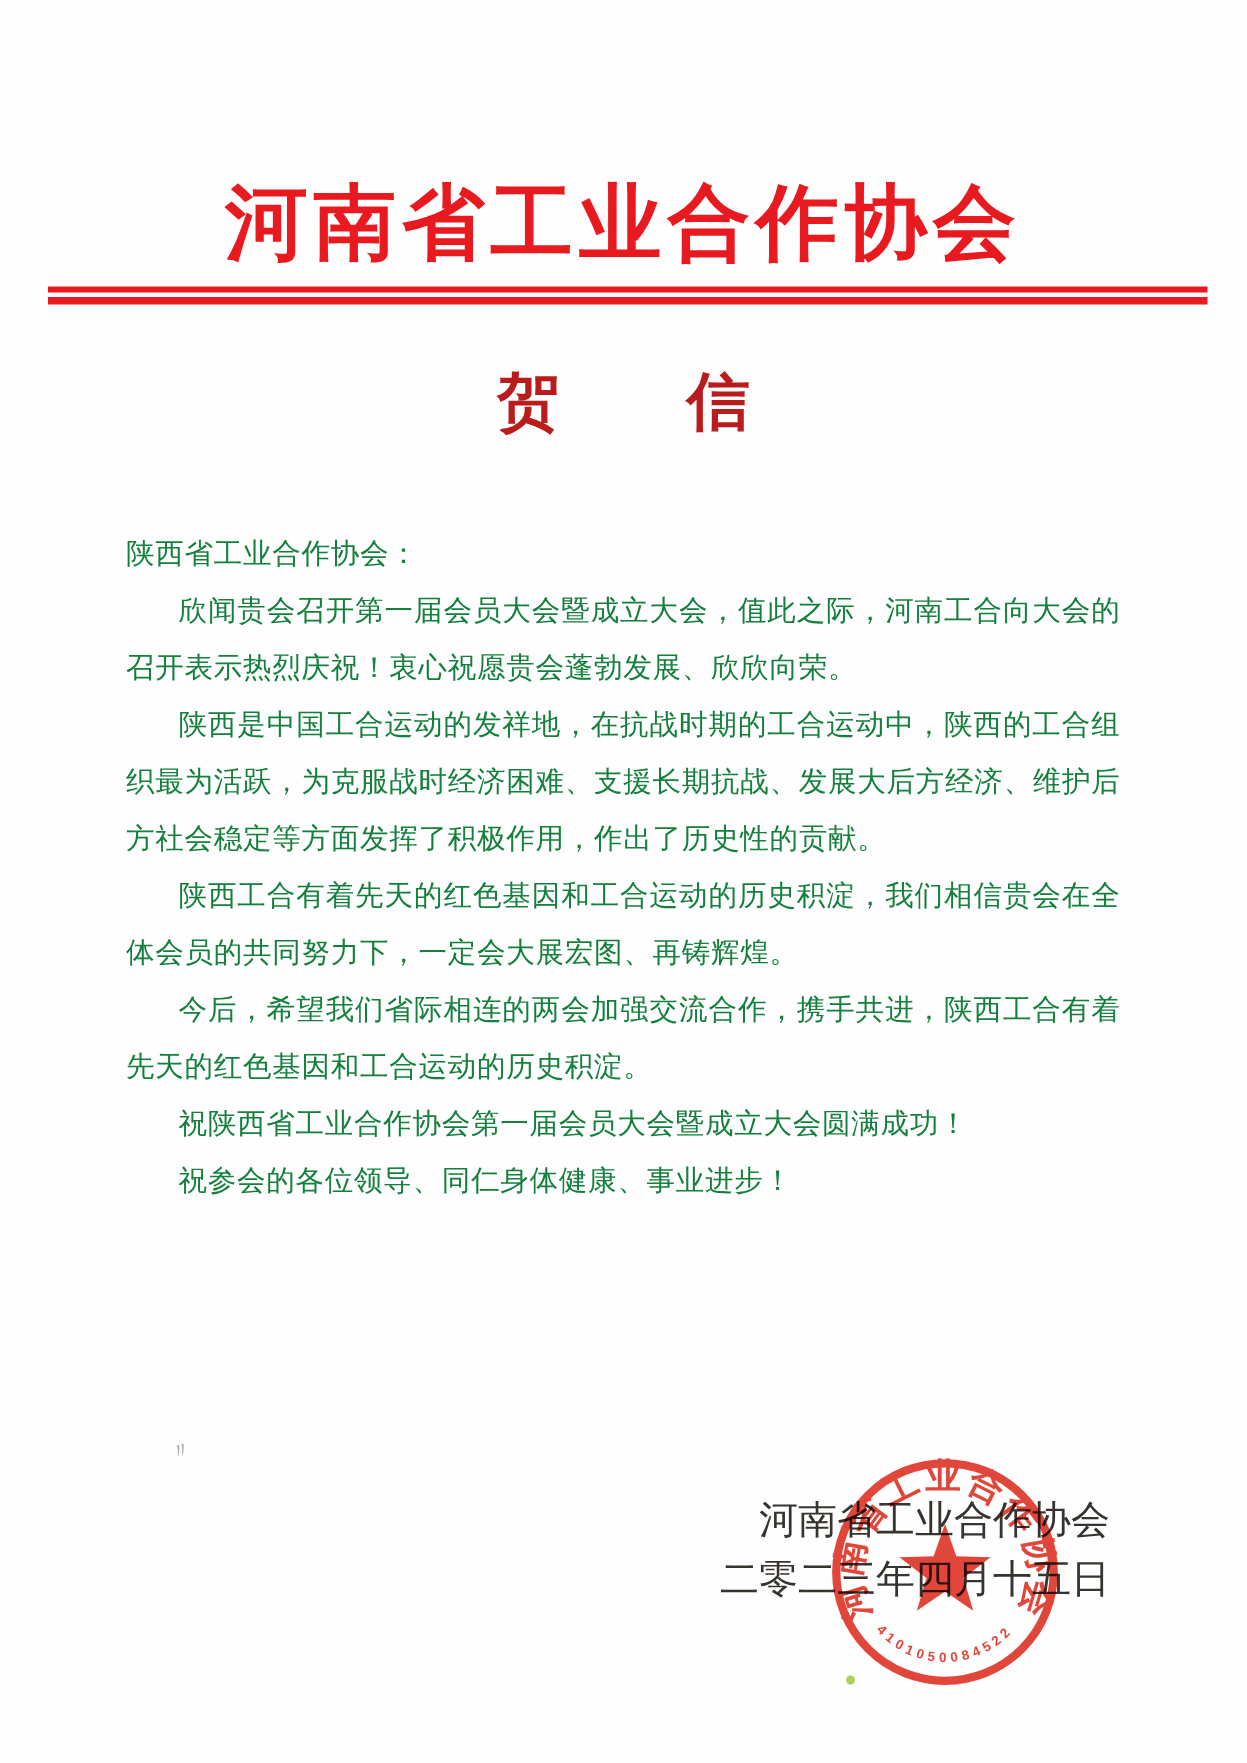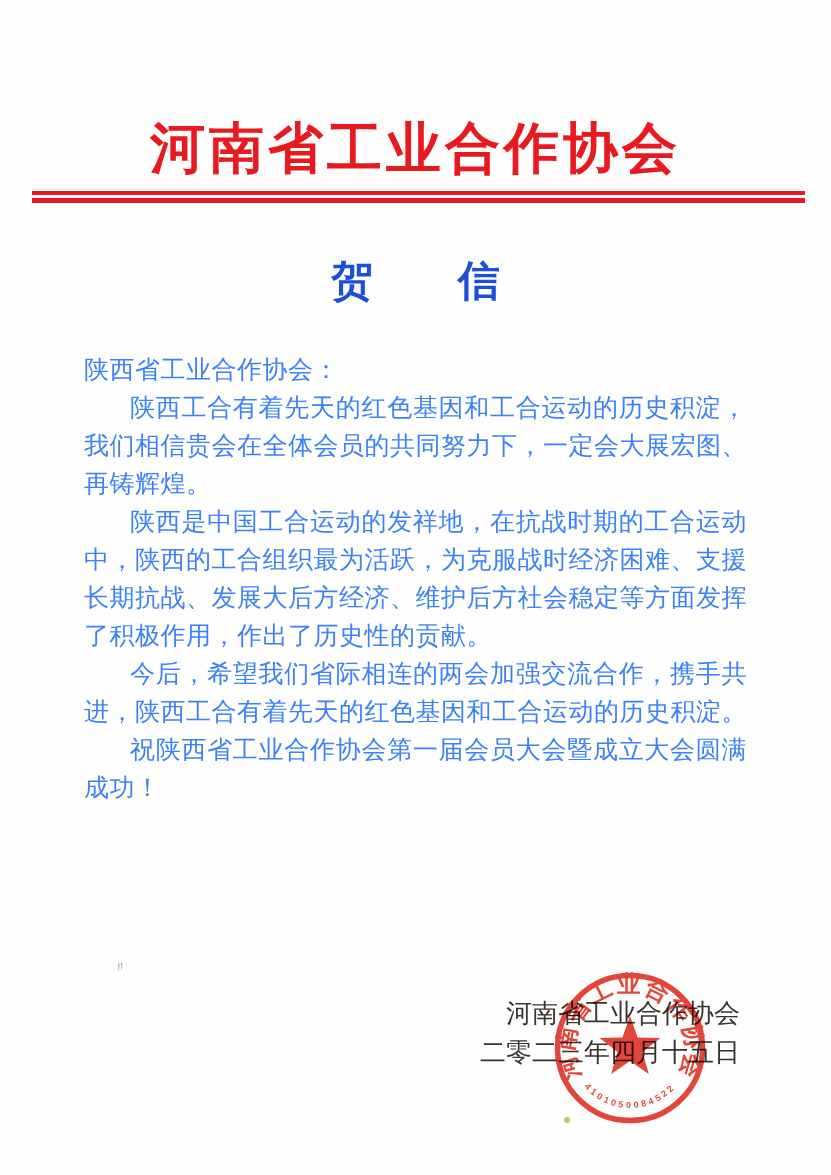--- a/index.html
+++ b/index.html
@@ -24,35 +24,35 @@
   }
   .double-rule {
     position: absolute; top: 151px; left: 32px; width: 773px;
     height: 3px;
     border-top: 4px solid #e8191f;
     border-bottom: 5px solid #e8191f;
   }
 
   
   .letter-title {
-    position: absolute; top: 216px; left: 0; right: 0;
+    position: absolute; top: 204px; left: 0; right: 0;
     text-align: center;
     font-size: 42px; line-height: 50px;
     font-weight: 700;
-    color: #1d4ed8;
+    color: #b91c1c;
     margin: 0;
   }
   .letter-title span + span { margin-left: 74px; }
 
   
   .letter-body {
     position: absolute; top: 311px; left: 84px; width: 663px;
-    font-size: 25px; line-height: 38px;
+    font-size: 19px; line-height: 38px;
     letter-spacing: 0.5px;
-    color: #3b82f6;
+    color: #15803d;
   }
   .letter-body p { margin: 0; text-align: justify; text-justify: inter-ideograph; }
   .letter-body p.para { text-indent: 1.84em; }
 
   
   .signature {
     position: absolute; top: 954px; right: 91px;
     text-align: right;
     font-size: 26px; line-height: 39px;
     letter-spacing: 0px;
@@ -89,24 +89,26 @@
 
   <div class="double-rule"></div>
 
   <h2 class="letter-title">
     <span>贺</span>
     <span>信</span>
   </h2>
 
   <main class="letter-body">
     <p class="salutation">陕西省工业合作协会：</p>
+    <p class="para">欣闻贵会召开第一届会员大会暨成立大会，值此之际，河南工合向大会的召开表示热烈庆祝！衷心祝愿贵会蓬勃发展、欣欣向荣。</p>
+    <p class="para">陕西是中国工合运动的发祥地，在抗战时期的工合运动中，陕西的工合组织最为活跃，为克服战时经济困难、支援长期抗战、发展大后方经济、维护后方社会稳定等方面发挥了积极作用，作出了历史性的贡献。</p>
     <p class="para">陕西工合有着先天的红色基因和工合运动的历史积淀，我们相信贵会在全体会员的共同努力下，一定会大展宏图、再铸辉煌。</p>
-    <p class="para">陕西是中国工合运动的发祥地，在抗战时期的工合运动中，陕西的工合组织最为活跃，为克服战时经济困难、支援长期抗战、发展大后方经济、维护后方社会稳定等方面发挥了积极作用，作出了历史性的贡献。</p>
     <p class="para">今后，希望我们省际相连的两会加强交流合作，携手共进，陕西工合有着先天的红色基因和工合运动的历史积淀。</p>
     <p class="para">祝陕西省工业合作协会第一届会员大会暨成立大会圆满成功！</p>
+    <p class="para">祝参会的各位领导、同仁身体健康、事业进步！</p>
   </main>
 
   <div class="signature">
     <p>河南省工业合作协会</p>
     <p>二零二三年四月十五日</p>
   </div>
 
   <svg class="seal" viewBox="-79 -79 158 158" xmlns="http://www.w3.org/2000/svg">
     <defs>
       <path id="sealTopArc" d="M -50.8,23.7 A 56,56 0 1 1 50.8,23.7" fill="none"></path>

